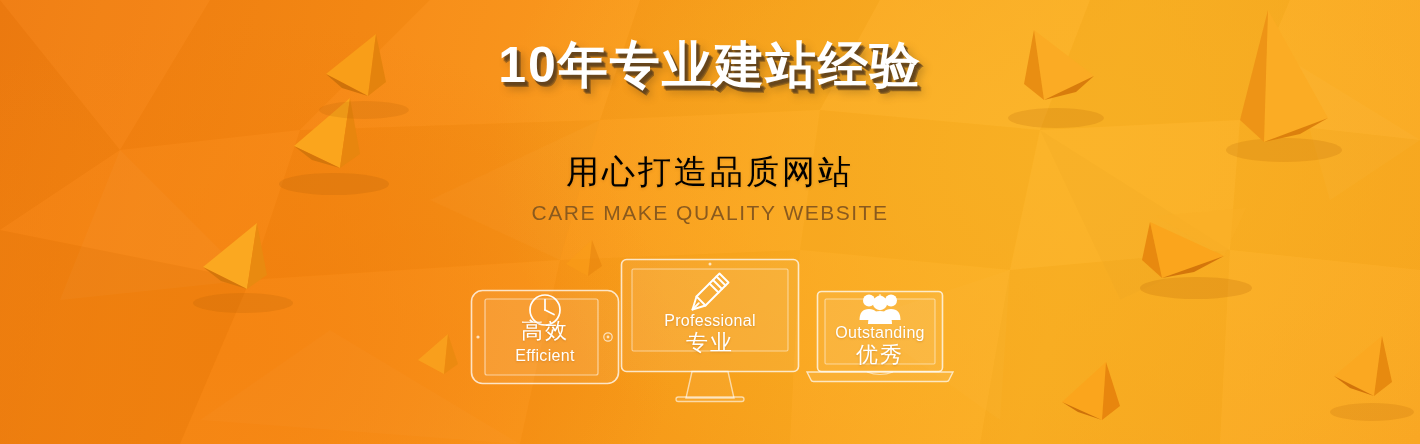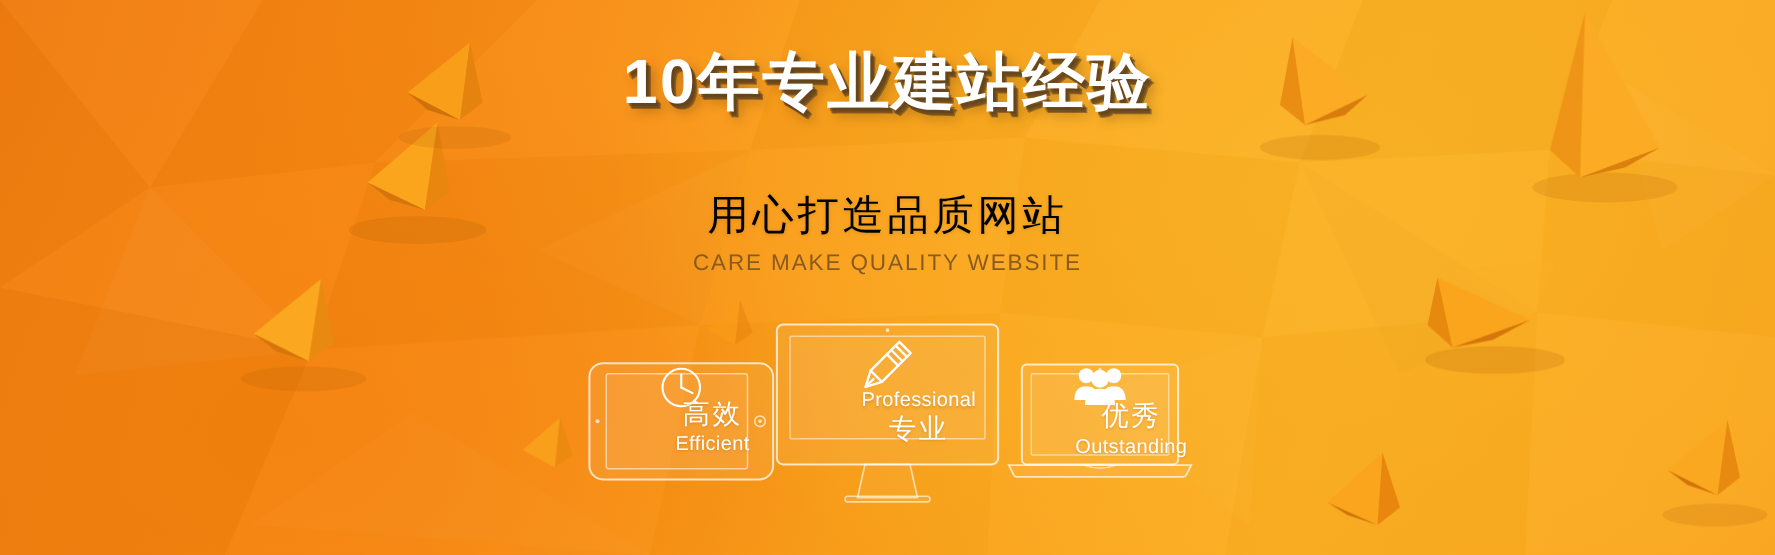--- a/index.html
+++ b/index.html
@@ -49,21 +49,21 @@
     font-size:33px;
     letter-spacing:3px;
     line-height:1.2;
     white-space:nowrap;
     text-shadow:0 1px 3px rgba(150,90,20,.30);
   }
   .sub-en{
     position:absolute;left:0;right:0;top:200px;
     text-align:center;
     color:#8A5A1E;
-    font-size:18px;
+    font-size:21px;
     letter-spacing:1.5px;
     line-height:1.2;
     white-space:nowrap;
   }
 
   
   .devices{position:absolute;left:0;top:0;width:1420px;height:444px;}
   .dev{position:absolute;}
   .dev svg{display:block;overflow:visible;}
 
@@ -77,21 +77,21 @@
   .card-cn{font-size:22px;letter-spacing:2px;line-height:1.15;text-shadow:0 1px 2px rgba(160,95,20,.35);}
   .card-en{font-size:16px;letter-spacing:.3px;line-height:1.2;margin-top:3px;text-shadow:0 1px 2px rgba(160,95,20,.35);}
 
   
   #dev-tablet{left:470px;top:289px;}
   
   #dev-monitor{left:620px;top:258px;}
   
   #dev-laptop{left:805px;top:290px;}
 
-  .label-wrap{position:absolute;padding-left:25px;}
+  .label-wrap{position:absolute;}
   #tablet-label-wrap{left:470px;top:318px;width:150px;}
   #monitor-label-wrap{left:620px;top:308px;width:180px;}
   #laptop-label-wrap{left:805px;top:320px;width:150px;}
 
   .icon-wrap{position:absolute;}
   #tablet-icon{left:470px;top:290px;width:150px;text-align:center;}
   #monitor-icon{left:620px;top:268px;width:180px;text-align:center;}
   #laptop-icon{left:805px;top:290px;width:150px;text-align:center;}
 </style>
 </head>
@@ -291,19 +291,19 @@
           <circle cx="11" cy="10.5" r="6"></circle>
           <path d="M1.5 30 Q1.5 19 11 19 Q20.5 19 20.5 30 Z"></path>
           <circle cx="33" cy="10.5" r="6"></circle>
           <path d="M23.5 30 Q23.5 19 33 19 Q42.5 19 42.5 30 Z"></path>
           <circle cx="22" cy="13" r="7.2"></circle>
           <path d="M10 34 Q10 21 22 21 Q34 21 34 34 Z"></path>
         </g>
       </svg>
     </div>
     <div class="label-wrap" id="laptop-label-wrap">
+      <div class="card-txt card-en" style="position:static;">Outstanding</div>
       <div class="card-txt card-cn" style="position:static;">优秀</div>
-      <div class="card-txt card-en" style="position:static;">Outstanding</div>
     </div>
 
   </div>
 
 </div>
 
 </body></html>

